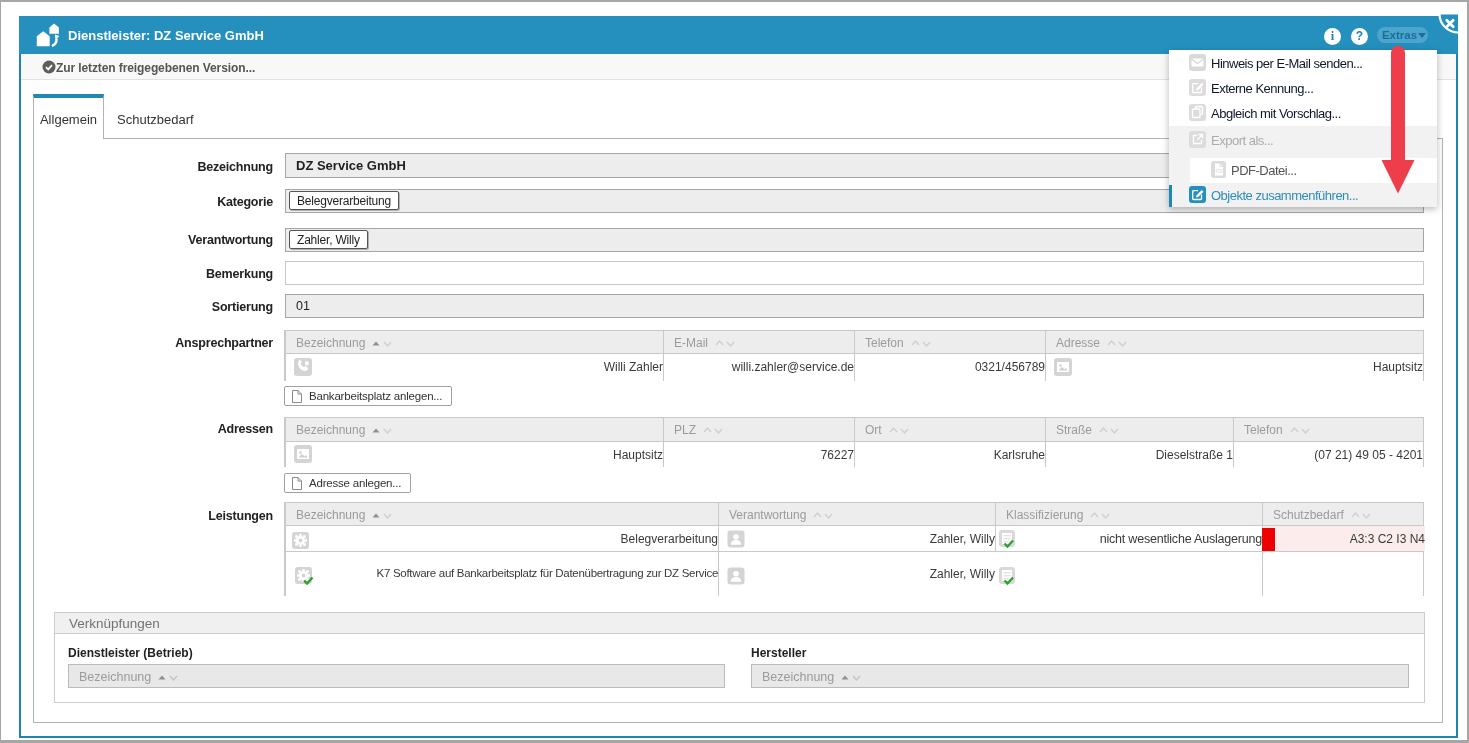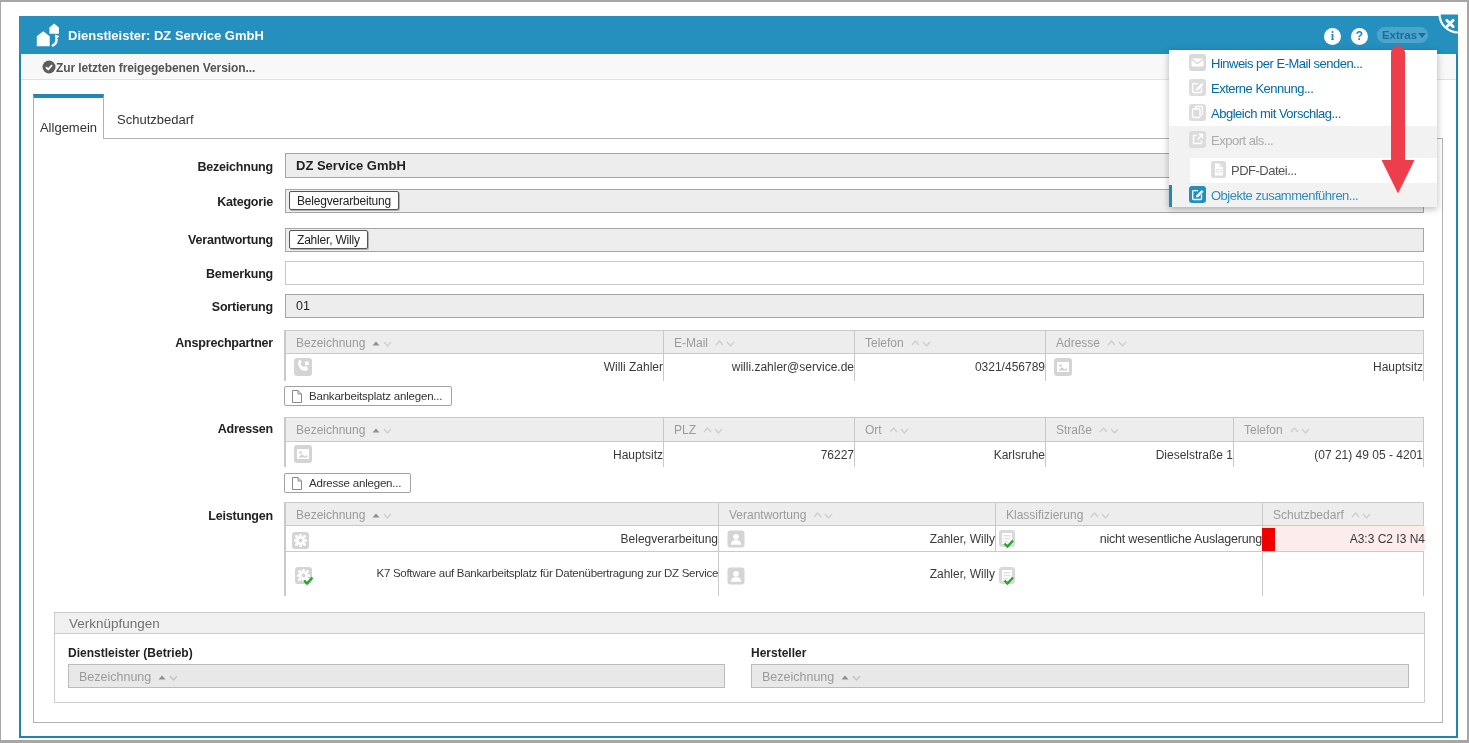--- a/index.html
+++ b/index.html
@@ -6,41 +6,41 @@
   html,body { width:1469px; height:743px; background:#fff; overflow:hidden; }
   body { position:relative; font-family:"Liberation Sans", sans-serif; }
   .abs { position:absolute; }
   #winborder { left:0; top:0; width:1469px; height:743px; border-left:1px solid #a6a6a6; border-top:2px solid #a6a6a6; border-right:2px solid #a6a6a6; border-bottom:3px solid #a6a6a6; z-index:50; pointer-events:none; }
   #dialog { left:19px; top:16px; width:1439px; height:722px; border:2px solid #1e84b2; background:#fff; z-index:1; }
   #header { left:19px; top:16px; width:1439px; height:38px; background:#2590bd; z-index:2; }
   #title { left:68px; top:28px; font-size:13px; font-weight:bold; color:#fff; z-index:3; }
   #toolbar { left:21px; top:54px; width:1435px; height:26px; background:#f8f8f8; border-bottom:1px solid #e2e2e2; z-index:2; }
   #tbtext { left:56px; top:61px; font-size:12px; font-weight:bold; color:#555; z-index:3; letter-spacing:-0.1px; }
   #tab1 { left:33px; top:94px; width:71px; height:45px; background:#fff; border:1px solid #b2b2b2; border-bottom:none; border-top:4px solid #2187b7; z-index:4; }
-  #tab1 span { position:absolute; left:0; right:0; top:14px; text-align:center; font-size:13px; color:#333;margin-top:8px; }
+  #tab1 span { position:absolute; left:0; right:0; top:14px; text-align:center; font-size:13px; color:#333; }
   #tab2 { left:117px; top:112px; font-size:13px; color:#333; z-index:4; }
   #panel { left:33px; top:138px; width:1410px; height:585px; border:1px solid #b2b2b2; background:#fff; z-index:3; }
   .lbl { width:239px; text-align:right; font-size:12.5px; font-weight:bold; color:#222; z-index:5; letter-spacing:-0.2px; }
   .field { left:285px; width:1139px; height:24px; background:#ededed; border:1px solid #a6a6a6; z-index:4; font-size:12.5px; color:#222; padding:4px 0 0 10px; }
   .chip { position:absolute; background:#fff; border:1px solid #555; border-radius:2px; box-shadow:1px 1px 0 rgba(0,0,0,0.25); font-size:12px; letter-spacing:-0.2px; color:#222; padding:2px 7px 0 7px; height:19px; z-index:5; white-space:nowrap; }
   .tbl { left:284px; width:1140px; border:1px solid #c9c9c9; z-index:4; }
   .thead { background:#ededed; border-bottom:1px solid #c9c9c9; position:relative; }
   .th { position:absolute; top:0; bottom:0; font-size:12px; color:#9b9b9b; padding:5px 0 0 10px; border-left:1px solid #c9c9c9; white-space:nowrap; }
   .th svg { display:inline-block; margin-left:7px; vertical-align:-1px; }
   .td { position:absolute; top:0; bottom:0; font-size:12px; color:#3a3a3a; padding:6px 0 0 10px; border-left:1px solid #c9c9c9; white-space:nowrap; }
   .trow { background:#fff; position:relative;text-align:right; }
   .btn { background:#fff; border:1px solid #a2a2a2; border-radius:2px; font-size:11.5px; letter-spacing:-0.2px; color:#333; z-index:4; padding:2.5px 9px 0 24px; height:19.5px; white-space:nowrap; }
   .ric { position:absolute; z-index:6; }
   #vbox { left:54px; top:612px; width:1371px; height:91px; border:1px solid #ccc; z-index:4; }
   #vhead { left:54px; top:612px; width:1371px; height:22px; background:#f0f0f0; border:1px solid #ccc; z-index:5; font-size:13.5px; color:#737373; padding:3px 0 0 14px; }
   .vlbl { font-size:12px; font-weight:bold; color:#222; z-index:5; }
   .vtbl { height:24px; background:#e8e8e8; border:1px solid #bbb; z-index:5; font-size:12.5px; color:#9b9b9b; padding:5px 0 0 10px; }
   .vtbl svg { display:inline-block; margin-left:7px; vertical-align:-1px; }
   #menu { left:1169px; top:50px; width:268px; height:157px; background:#fff; box-shadow:0 2px 7px rgba(0,0,0,0.28); z-index:10; }
-  .mitem { position:absolute; left:0; width:268px; height:25px; font-size:13px; color:#0369a1; letter-spacing:-0.5px; }
+  .mitem { position:absolute; left:0; width:268px; height:25px; font-size:13px; color:#0f172a; letter-spacing:-0.5px; }
   .mitem .mtx { position:absolute; left:42px; top:5px; white-space:nowrap; }
   .mic { position:absolute; left:20px; top:3px; }
   #mgray { position:absolute; left:0; top:76px; width:268px; height:81px; background:#f2f2f2; }
   #mpdfrow { position:absolute; left:21px; top:108px; width:247px; height:25px; background:#fff; }
   svg.blk { display:block; }
 </style>
 </head>
 <body>
   <div class="abs" id="dialog"></div>
   <div class="abs" id="header"></div>

